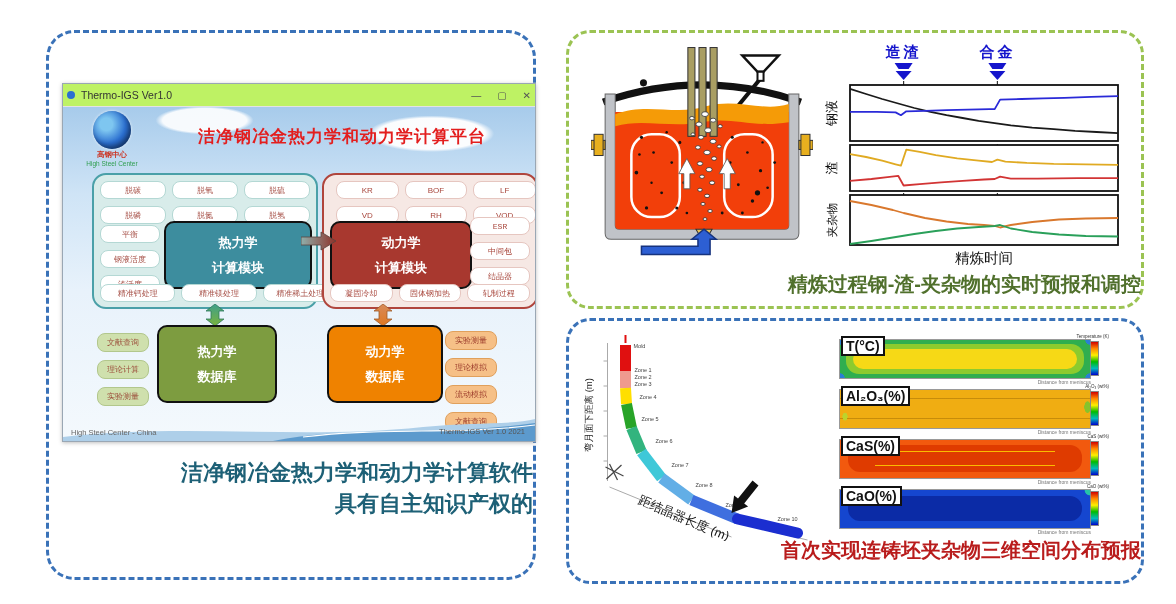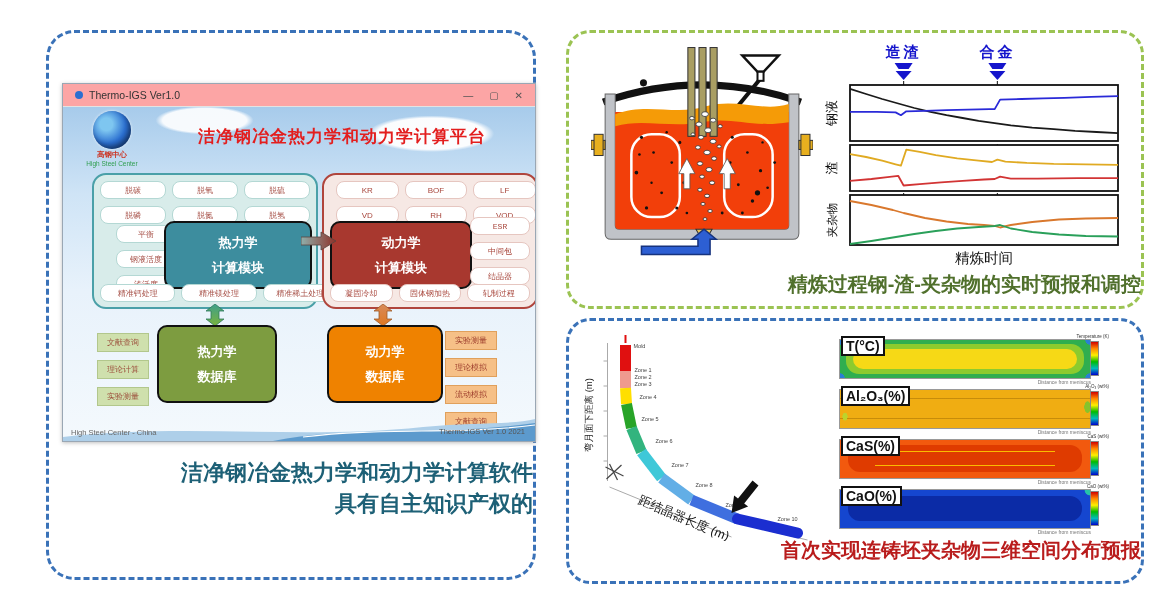--- a/index.html
+++ b/index.html
@@ -5,21 +5,21 @@
   html,body{margin:0;padding:0;background:#fff;}
   .stage{position:relative;width:1176px;height:604px;background:#fff;overflow:hidden;
          font-family:"Liberation Sans","DejaVu Sans",sans-serif;}
   .panel{position:absolute;border-radius:28px;}
   .panel.blue{border:3px dashed #3a72b8;}
   .panel.green{border:3px dashed #9bc353;}
 
   
   .app-window{position:absolute;left:13px;top:50px;width:472px;height:357px;background:#fff;
               border:1px solid #9aa7b4;box-shadow:0 1px 4px rgba(0,0,0,.25);}
-  .titlebar{height:22px;display:flex;align-items:center;padding:0 12px;background:#fca5a5;border-bottom:1px solid #e3e3e3;}
+  .titlebar{height:22px;display:flex;align-items:center;padding:0 4px;background:#bef264;border-bottom:1px solid #e3e3e3;}
   .app-dot{width:8px;height:8px;border-radius:50%;background:#2a6fd0;margin-right:6px;}
   .titlebar .title{font-size:10.5px;color:#333;}
   .win-controls{margin-left:auto;display:flex;gap:16px;color:#555;font-size:10px;}
   .win-controls span{cursor:default;}
   .win-body{position:relative;height:334px;overflow:hidden;
      background:
        radial-gradient(ellipse 90px 26px at 78% 8%, rgba(255,255,255,.95) 60%, transparent 70%),
        radial-gradient(ellipse 70px 20px at 30% 4%, rgba(255,255,255,.9) 60%, transparent 70%),
        linear-gradient(180deg,#a7cbeb 0%,#cfe4f6 26%,#e8f2fb 55%,#f4f9fd 100%);}
   .logo{position:absolute;left:12px;top:4px;width:74px;text-align:center;}
@@ -33,36 +33,36 @@
 
   .module{position:absolute;border-radius:14px;}
   .module.teal{left:29px;top:66px;width:222px;height:132px;background:#d8ecea;border:2px solid #4aa0a8;}
   .module.pink{left:259px;top:66px;width:212px;height:132px;background:#f6e8e4;border:2px solid #b0453c;}
   .chipgrid{position:absolute;display:grid;grid-template-columns:repeat(3,1fr);gap:7px 6px;}
   #thermo-grid{left:6px;top:6px;width:210px;}
   #kin-grid{left:12px;top:6px;width:200px;}
   #thermo-bottom{left:6px;bottom:5px;width:238px;}
   #kin-bottom{left:6px;bottom:5px;width:200px;}
   .sidecol{position:absolute;display:flex;flex-direction:column;gap:7px;}
-  #thermo-left{left:22px;top:50px;width:60px;}
+  #thermo-left{left:6px;top:50px;width:60px;}
   #kin-right{right:6px;top:42px;width:60px;font-family:Liberation Mono, monospace;}
   .chip{background:#fff;border-radius:8px;height:16px;display:flex;align-items:center;justify-content:center;
         font-size:8px;white-space:nowrap;}
   .teal-chip{border:1px solid #b4d8d4;color:#a8534a;}
   .pink-chip{border:1px solid #e6c6c0;color:#a8463c;}
   .bigbox{position:absolute;border:2px solid #111;border-radius:10px;color:#fff;font-weight:700;font-size:13px;
           display:flex;flex-direction:column;align-items:center;justify-content:center;gap:7px;}
   .bigbox.tealbox{left:70px;top:46px;width:144px;height:64px;background:#3d8d9e;}
   .bigbox.redbox{left:6px;top:46px;width:138px;height:64px;background:#a8382f;}
   .bigbox.greenbox{left:94px;top:218px;width:116px;height:74px;background:#7d9c40;}
   .bigbox.orangebox{left:264px;top:218px;width:112px;height:74px;background:#ef8200;}
   .dbcol{position:absolute;display:flex;flex-direction:column;gap:8px;}
   #thermo-db-side{left:34px;top:226px;width:52px;}
   #kin-db-side{left:382px;top:224px;width:52px;}
-  .side-chip{border-radius:0;height:17px;display:flex;align-items:center;justify-content:center;font-size:8px;white-space:nowrap;}
+  .side-chip{border-radius:8px;height:17px;display:flex;align-items:center;justify-content:center;font-size:8px;white-space:nowrap;}
   .gside{background:#cfe0ad;border:1px solid #b2c78c;color:#9c4f3c;}
   .oside{background:#f6c087;border:1px solid #e0a05c;color:#9c3c2c;}
   .arrow-abs{position:absolute;}
   .win-footer-left{position:absolute;left:8px;bottom:4px;font-size:7.5px;color:#666;z-index:3;}
   .win-footer-right{position:absolute;right:10px;bottom:5px;font-size:7.5px;color:#555;z-index:3;}
   .wave{position:absolute;left:0;bottom:0;width:100%;height:28px;z-index:1;}
 
   .caption{position:absolute;width:100%;text-align:right;font-weight:700;}
   .cap-left{top:424px;font-size:22px;line-height:31px;color:#1d6076;}
   .cap-green{top:238px;font-size:20px;color:#50702c;}

